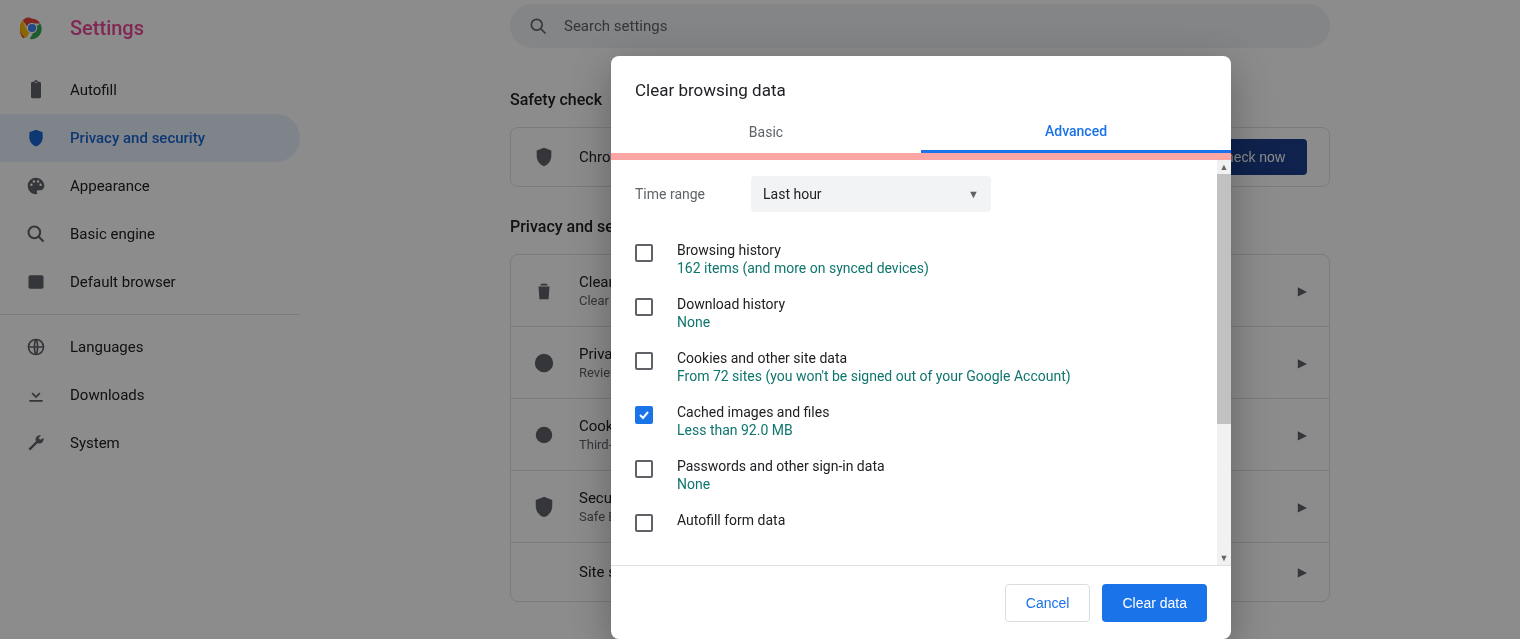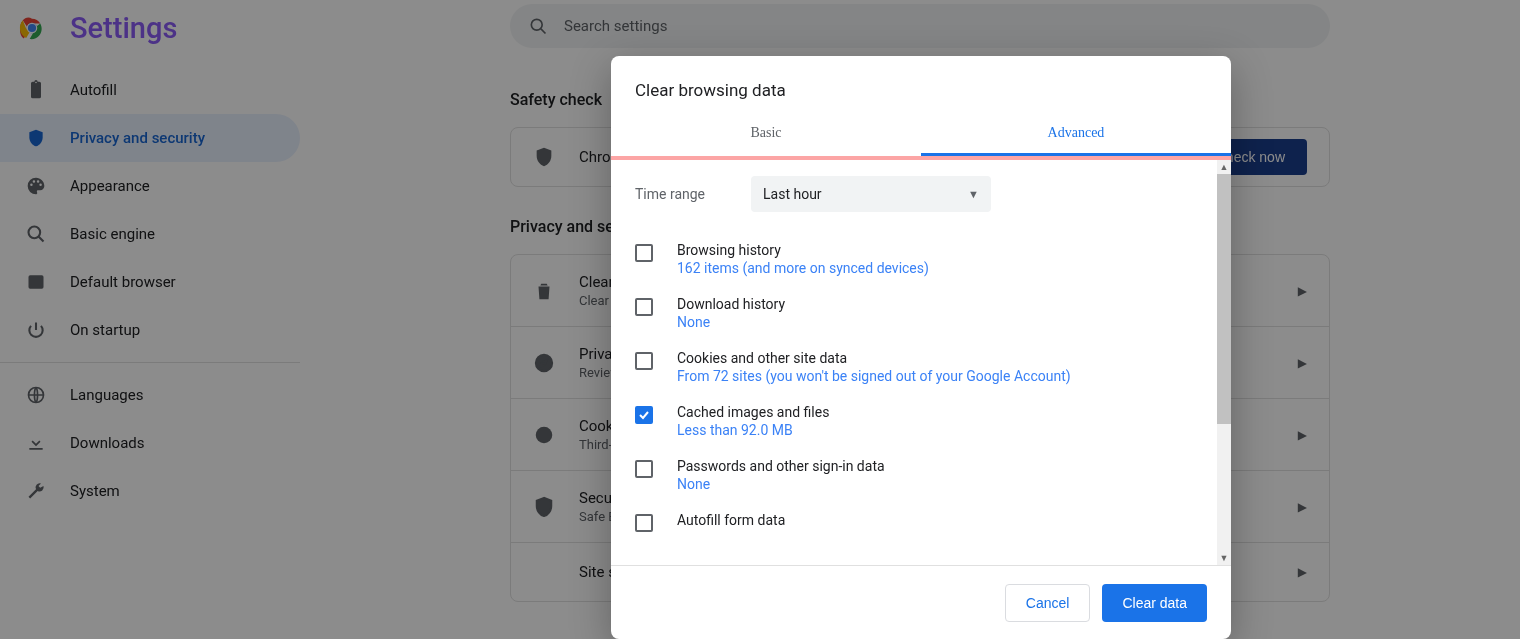--- a/index.html
+++ b/index.html
@@ -3,21 +3,21 @@
 <meta charset="utf-8">
 <style>
   * { box-sizing: border-box; margin: 0; padding: 0; }
   html, body { width: 1520px; height: 639px; overflow: hidden; font-family: "Segoe UI", Roboto, Arial, sans-serif; color: #202124; background: #fff; }
 
   
   .bg { width: 100%; height: 100%; position: relative; }
 
   .appbar { display: flex; align-items: center; height: 56px; padding-left: 18px; }
   .chrome-logo { width: 28px; height: 28px; margin-right: 24px; }
-  .app-title { font-size: 29px; font-weight: 500; color: #8b5cf6; }
+  .app-title { font-size: 20px; font-weight: 500; color: #ec4899; }
 
   .search-wrap { position: absolute; left: 510px; top: 4px; width: 820px; height: 44px; background: #f1f3f4; border-radius: 22px; display: flex; align-items: center; padding: 0 18px; color: #5f6368; }
   .search-wrap .icon { margin-right: 16px; color: #5f6368; }
   .search-placeholder { font-size: 15px; color: #5f6368; }
 
   .sidebar { position: absolute; left: 0; top: 66px; width: 300px; }
   .side-item { display: flex; align-items: center; height: 48px; padding-left: 26px; font-size: 15px; color: #202124; border-radius: 0 24px 24px 0; }
   .side-item.active { background: #e8f0fe; color: #1967d2; font-weight: 500; }
   .side-item.active .side-icon { fill: #1967d2; color:#1967d2; }
   .side-icon { width: 20px; height: 20px; margin-right: 24px; color: #5f6368; fill: #5f6368; display:flex; align-items:center; justify-content:center;}
@@ -31,37 +31,37 @@
   .row-icon { width: 22px; height: 22px; margin-right: 24px; color: #5f6368; fill:#5f6368; }
   .row-text .row-title { font-size: 15px; }
   .row-text .row-sub { font-size: 13px; color: #5f6368; margin-top: 2px; }
   .row-chevron { position: absolute; right: 22px; color:#5f6368; font-size:12px;}
   .check-btn { position: absolute; right: 22px; background: #1a3e8c; color: #fff; border: none; border-radius: 4px; padding: 10px 22px; font-size: 14px; }
 
   
   .overlay { position: absolute; inset: 0; background: rgba(0,0,0,0.45); }
   .dialog { position: absolute; left: 611px; top: 56px; width: 620px; background: #fff; border-radius: 8px; box-shadow: 0 12px 40px rgba(0,0,0,0.3); display: flex; flex-direction: column; height: 583px; }
   .dialog-title { font-size: 17px; padding: 24px 24px 12px 24px; color:#202124; }
-  .tabs { display: flex; height: 48px; border-bottom: 4px solid #fca5a5; font-family: Liberation Serif, serif; }
+  .tabs { display: flex; height: 48px; border-bottom: 7px solid #fca5a5; }
   .tab { flex: 1; display: flex; align-items: center; justify-content: center; font-size: 14px; color: #5f6368; border-bottom: 2px solid transparent; cursor: pointer; }
   .tab.active { color: #1a73e8; border-bottom: 3px solid #1a73e8; font-weight:500;}
 
   .scroll-area { position: relative; flex: 1; overflow: hidden; }
   .scroll-content { position: absolute; left: 0; top: 0; right: 14px; padding: 16px 10px 0 24px; }
   .time-row { display: flex; align-items: center; margin-bottom: 20px; gap: 22px; }
   .time-label { font-size: 14px; color: #5f6368; width: 94px; }
   .time-select { display: flex; align-items: center; justify-content: space-between; width: 240px; height: 36px; background: #f1f3f4; border-radius: 4px; padding: 0 12px; font-size: 14px; color:#202124; }
   .time-select .caret { color:#5f6368; font-size:11px; }
 
   .check-row { display: flex; padding: 10px 0 10px 0; }
   .check-box { width: 18px; height: 18px; border: 2px solid #5f6368; border-radius: 2px; margin-right: 24px; margin-top: 2px; flex-shrink: 0; display:flex; align-items:center; justify-content:center; }
   .check-box.checked { background: #1a73e8; border-color: #1a73e8; }
   .check-box.checked svg { stroke:#fff; }
   .check-text .ct-title { font-size: 14px; color:#202124; }
-  .check-text .ct-sub { font-size: 14px; color: #3b82f6; margin-top: 2px; }
+  .check-text .ct-sub { font-size: 14px; color: #0f766e; margin-top: 2px; }
 
   .vtrack { position: absolute; right: 0; top: 0; bottom: 0; width: 14px; background: #f1f1f1; }
   .vthumb { position: absolute; right: 0; top: 14px; width: 14px; height: 250px; background: #c1c1c1; }
   .varrow { position:absolute; right:0; width:14px; height:14px; display:flex; align-items:center; justify-content:center; color:#666; font-size:9px;}
   .varrow.up{top:0;} .varrow.down{bottom:0;}
 
   .dialog-footer { height: 74px; border-top: 1px solid #e0e0e0; display: flex; align-items: center; justify-content: flex-end; padding: 16px 24px; gap: 12px; }
   .btn { height: 38px; padding: 0 20px; border-radius: 4px; font-size: 14px; cursor: pointer; }
   .btn.secondary { background: #fff; border: 1px solid #dadce0; color: #1a73e8; }
   .btn.primary { background: #1a73e8; border: none; color: #fff; }
@@ -129,29 +129,20 @@
     </div>
     <div class="side-item">
       <span class="side-icon">
           <svg viewBox="0 0 24 24" width="20" height="20">
             <rect x="3" y="4" width="18" height="16" rx="2"></rect>
             <rect x="3" y="4" width="18" height="5" fill="#fff" opacity="0"></rect>
           </svg>
         </span>
       <span>Default browser</span>
     </div>
-    <div class="side-item">
-      <span class="side-icon">
-          <svg viewBox="0 0 24 24" width="20" height="20" fill="none" stroke="#5f6368" stroke-width="2.5">
-            <path d="M12 3v9"></path>
-            <path d="M6 7a8 8 0 1 0 12 0"></path>
-          </svg>
-        </span>
-      <span>On startup</span>
-    </div>
     <div class="side-divider"></div>
     <div class="side-item">
       <span class="side-icon">
           <svg viewBox="0 0 24 24" width="20" height="20" fill="none" stroke="#5f6368" stroke-width="2">
             <circle cx="12" cy="12" r="9"></circle>
             <path d="M3 12h18M12 3c2.5 3 2.5 15 0 18M12 3c-2.5 3-2.5 15 0 18"></path>
           </svg>
         </span>
       <span>Languages</span>
     </div>

